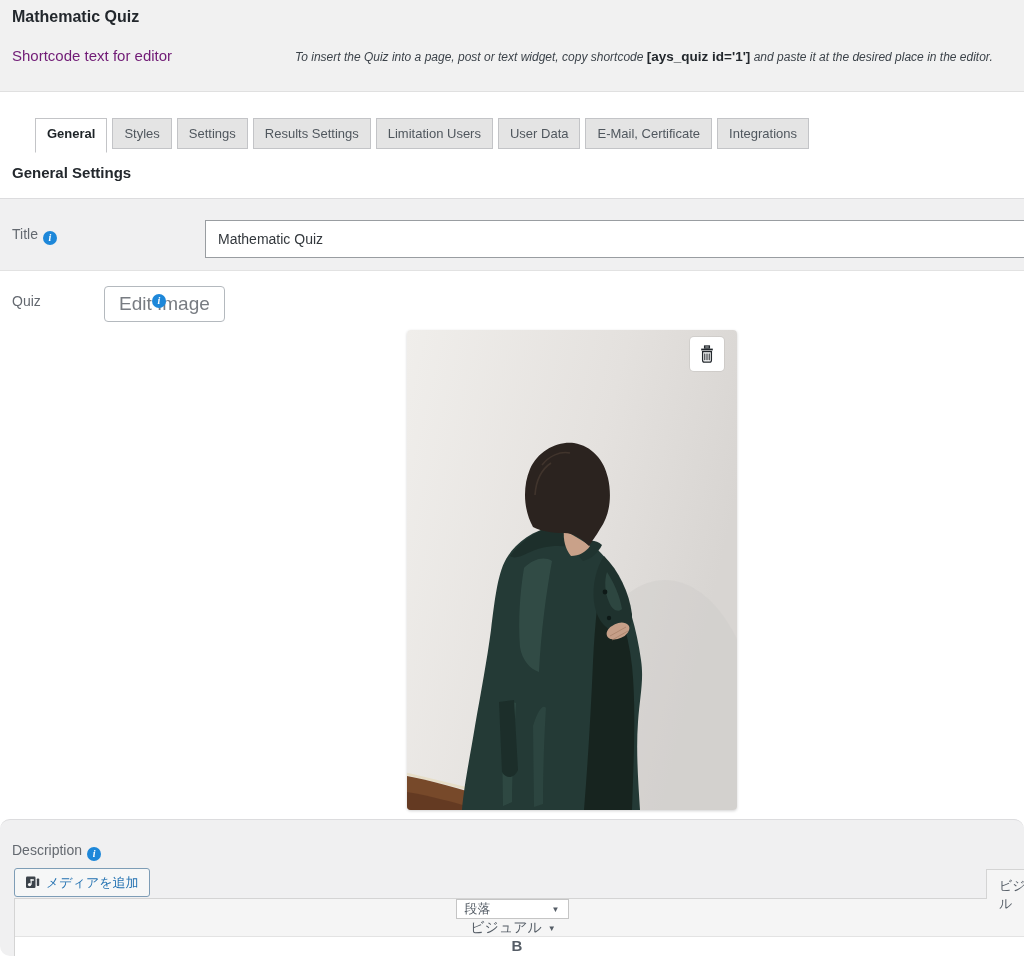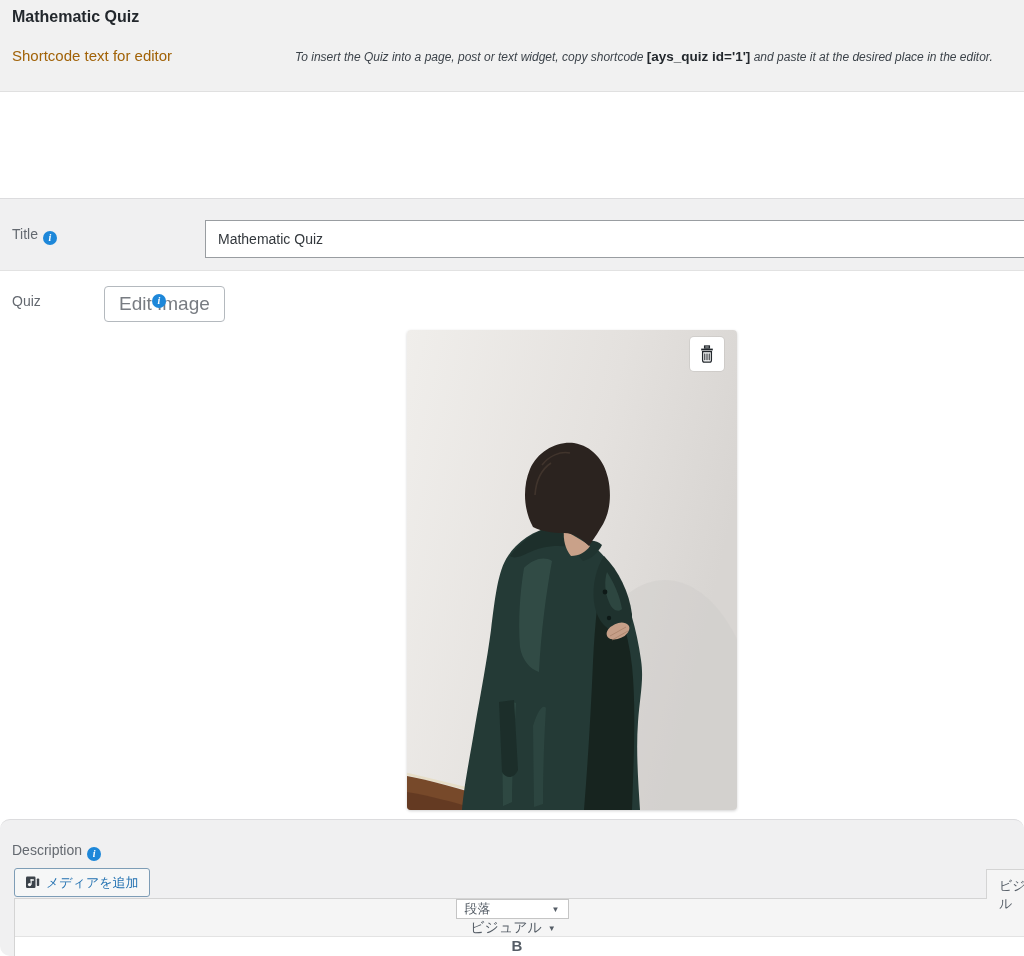--- a/index.html
+++ b/index.html
@@ -3,21 +3,21 @@
 <meta charset="utf-8">
 <style>
   * { margin:0; padding:0; box-sizing:border-box; }
   html,body { width:1024px; height:956px; }
   body { font-family:"Liberation Sans","DejaVu Sans",sans-serif; background:#fff; }
   .stage { position:relative; width:1024px; height:956px; overflow:hidden; background:#fff; }
 
   
   .hdr { position:absolute; left:0; top:0; width:100%; height:92px; background:#f1f1f1; border-bottom:1px solid #e0e0e0; }
   .hdr-title { position:absolute; left:12px; top:8px; font-size:16px; font-weight:bold; color:#23282d; }
-  .sc-label { position:absolute; left:12px; top:47px; font-size:15px; color:#a16207; }
+  .sc-label { position:absolute; left:12px; top:47px; font-size:15px; color:#701a75; }
   .sc-hint { position:absolute; left:295px; top:49px; font-size:12px; color:#3c434a; font-style:italic; white-space:nowrap; }
   .sc-hint b { font-style:normal; font-size:13.5px; color:#23282d; }
 
   
   .zone-tabs { position:absolute; left:0; top:92px; width:100%; height:106px; background:#fff; }
   .tabs { position:absolute; left:35px; top:26px; display:flex; align-items:flex-start; gap:5px; }
   .tab { font-size:13px; color:#50575e; background:#e4e4e4; border:1px solid #c3c4c7; padding:7px 11px; cursor:pointer; white-space:nowrap; }
   .tab.active { background:#fff; color:#1d2327; font-weight:bold; padding-bottom:11px; border-bottom-color:#fff; }
   .sec-heading { position:absolute; left:12px; top:72px; font-size:15px; font-weight:bold; color:#23282d; }
 
@@ -57,20 +57,33 @@
 <body>
 
 <div class="stage">
 
   <div class="hdr">
     <div class="hdr-title">Mathematic Quiz</div>
     <div class="sc-label">Shortcode text for editor</div>
     <div class="sc-hint"><span>To insert the Quiz into a page, post or text widget, copy shortcode </span><b>[ays_quiz id='1']</b><span> and paste it at the desired place in the editor.</span></div>
   </div>
 
+  <div class="zone-tabs">
+    <div class="tabs">
+      <div class="tab active">General</div>
+      <div class="tab">Styles</div>
+      <div class="tab">Settings</div>
+      <div class="tab">Results Settings</div>
+      <div class="tab">Limitation Users</div>
+      <div class="tab">User Data</div>
+      <div class="tab">E-Mail, Certificate</div>
+      <div class="tab">Integrations</div>
+    </div>
+    <div class="sec-heading">General Settings</div>
+  </div>
 
   <div class="row-title">
     <span class="fld-label"><span>Title</span><span class="info">i</span></span>
     <input class="title-input" type="text" value="Mathematic Quiz" style="">
   </div>
 
   <div class="row-quiz">
     <span class="fld-label"><span>Quiz</span></span>
     <button class="btn-editimg">Edit Image</button>
     <span class="info">i</span>

